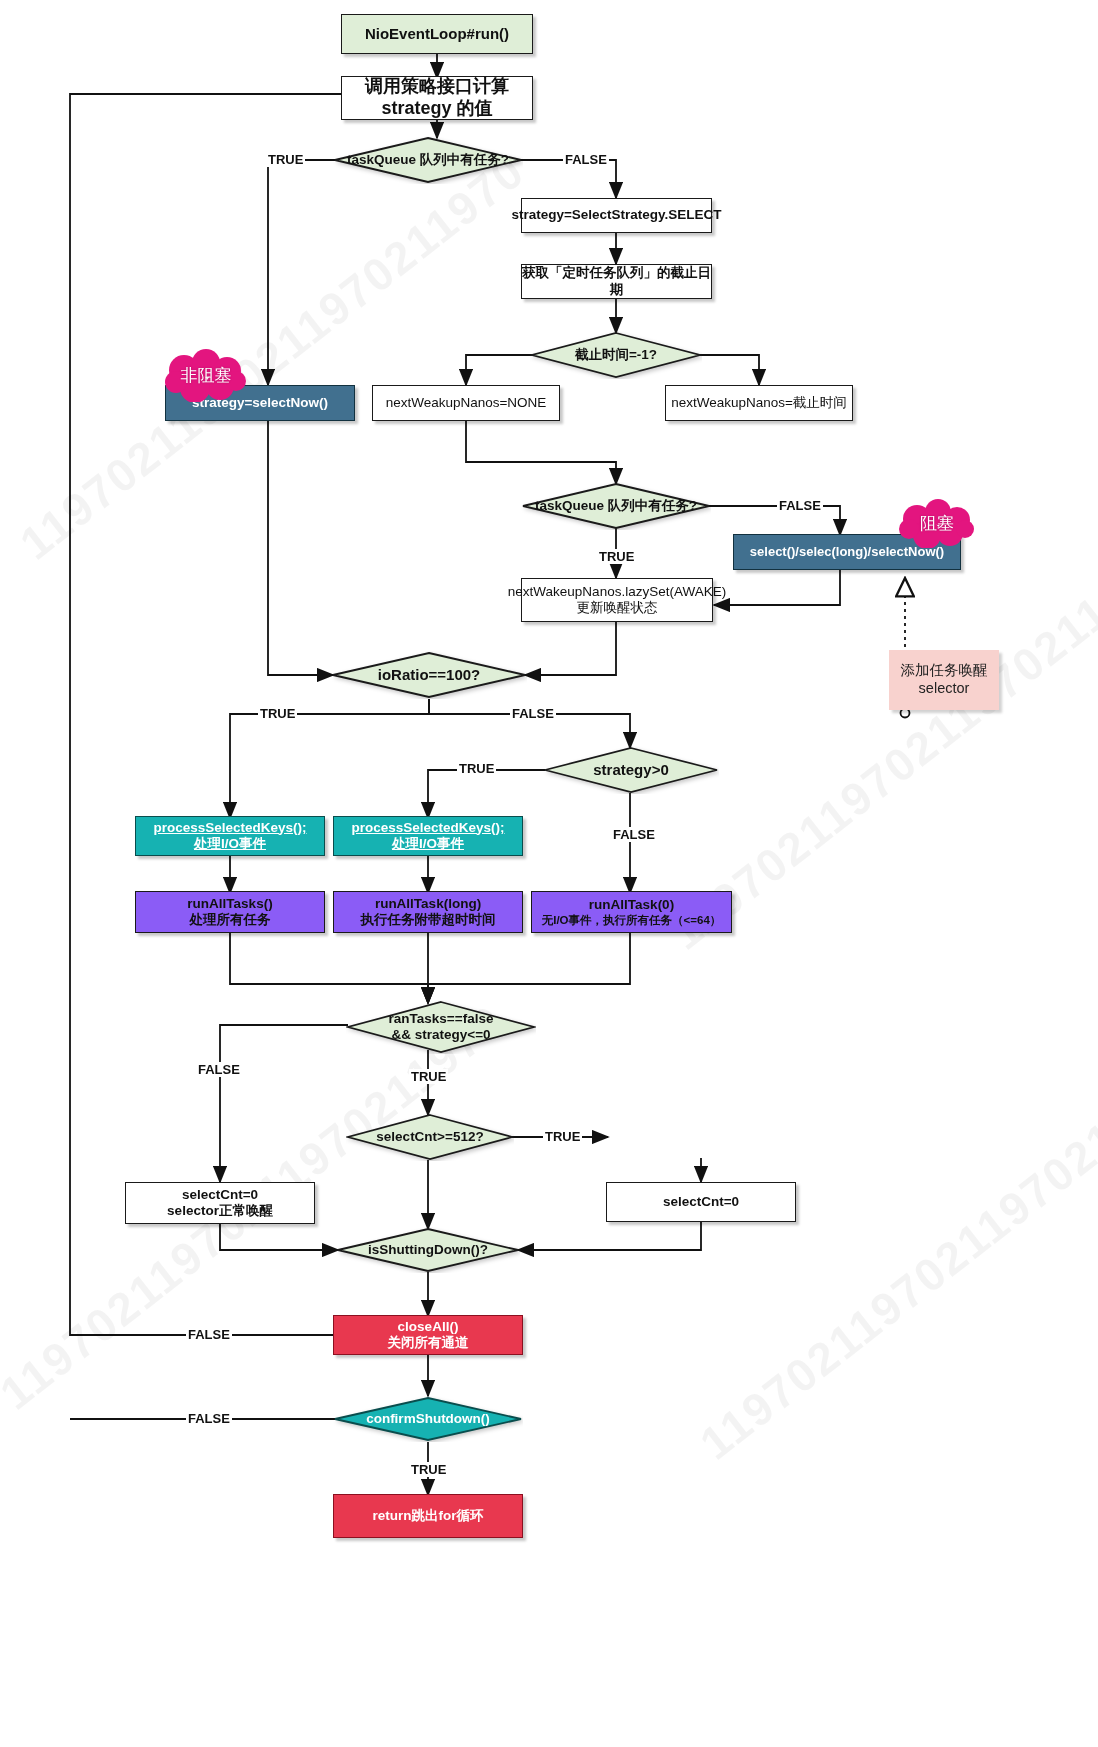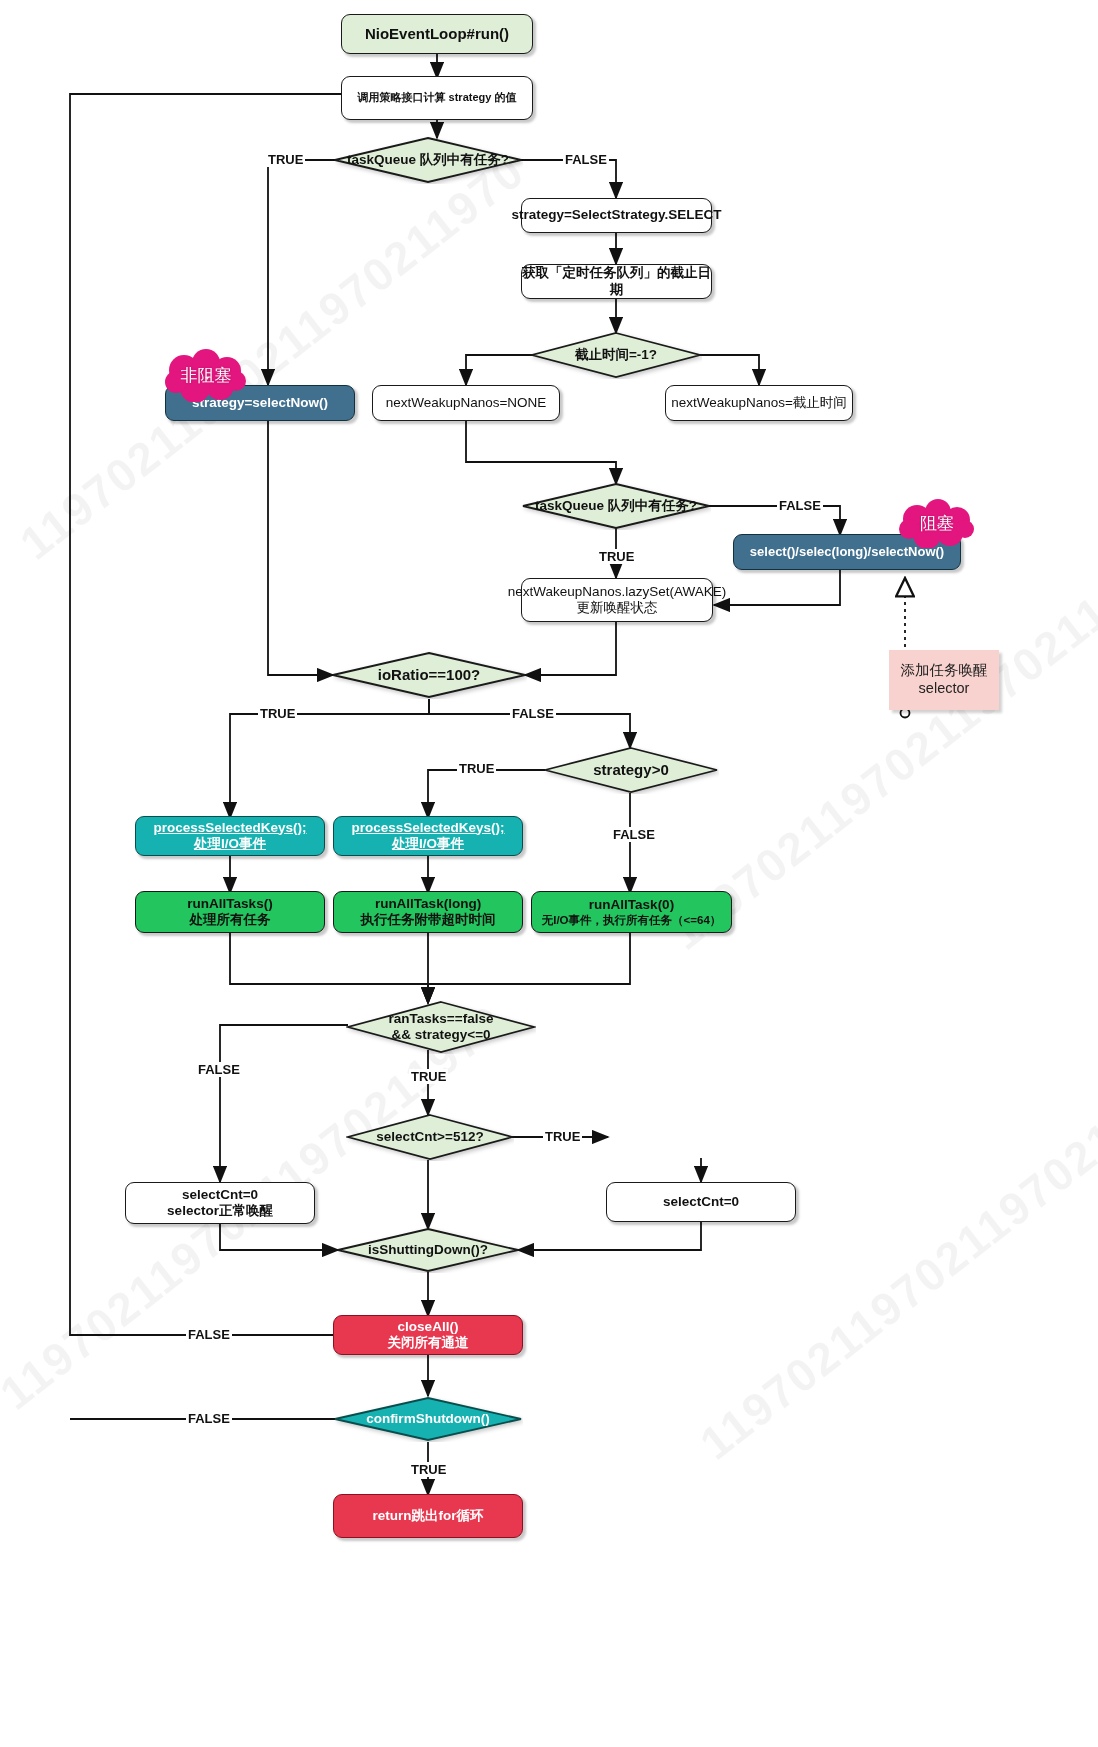--- a/index.html
+++ b/index.html
@@ -9,26 +9,26 @@
   
   .wm{position:absolute;color:#000;opacity:.045;font-size:46px;font-weight:700;
       transform:rotate(-38deg);white-space:nowrap;pointer-events:none;letter-spacing:2px;}
 
   
   #edges{position:absolute;left:0;top:0;width:1098px;height:1747px;}
 
   
   .node{position:absolute;box-sizing:border-box;display:flex;align-items:center;
         justify-content:center;text-align:center;line-height:1.22;}
-  .rect{border:1.6px solid #1a1a1a;border-radius:9px;background:#ffffff;color:#111;
+  .rect{border:1.6px solid #1a1a1a;border-radius:0;background:#ffffff;color:#111;
         font-size:13.5px;font-weight:700;box-shadow:2.5px 2.5px 2.5px rgba(0,0,0,.22);}
   .green{background:#dfeed7;}
   .steel{background:#41708f;color:#ffffff;border-color:#12313f;}
   .teal{background:#16b2b2;color:#ffffff;border-color:#0a4d4d;text-decoration:underline;}
-  .lightteal{background:#22c55e;color:#111;border-color:#1a1a1a;}
+  .lightteal{background:#8b5cf6;color:#111;border-color:#1a1a1a;}
   .red{background:#e8384f;color:#ffffff;border-color:#8c1020;}
   .pinkbox{background:#f8d2ce;color:#222;border:1px solid #f8d2ce;border-radius:0;
            font-weight:400;font-size:14.5px;box-shadow:2.5px 2.5px 2.5px rgba(0,0,0,.18);}
 
   
   .diamond{position:absolute;}
   .diamond .shape{position:absolute;left:0;top:0;width:100%;height:100%;}
   .diamond .dlabel{position:absolute;left:0;top:0;width:100%;height:100%;
         display:flex;align-items:center;justify-content:center;text-align:center;
         font-size:13.5px;font-weight:700;color:#111;line-height:1.2;pointer-events:none;}
@@ -137,21 +137,21 @@
     </g>
 
     <g stroke="#111" stroke-width="1.8" fill="none" stroke-dasharray="3,4">
       <path d="M905,710 L905,578" marker-end="url(#ahopen)"></path>
     </g>
     <circle cx="905" cy="713" r="4.5" fill="#fff" stroke="#111" stroke-width="1.8"></circle>
   </svg>
 
   <div class="node rect green" style="left:341px;top:14px;width:192px;height:40px;font-size:15px;">NioEventLoop#run()</div>
 
-  <div class="node rect" style="left:341px;top:76px;width:192px;height:44px;font-size:11px;">调用策略接口计算 strategy 的值</div>
+  <div class="node rect" style="left:341px;top:76px;width:192px;height:44px;font-size:18px;">调用策略接口计算 strategy 的值</div>
 
   <div class="diamond" style="left:333px;top:136px;width:190px;height:48px;">
     <svg class="shape" viewBox="0 0 190 48" preserveAspectRatio="none">
       <polygon points="95,2 188,24 95,46 2,24" fill="#dfeed7" stroke="#1a1a1a" stroke-width="1.8" style="filter:drop-shadow(2.5px 2.5px 2px rgba(0,0,0,.22))"></polygon>
     </svg>
     <div class="dlabel">taskQueue 队列中有任务?</div>
   </div>
 
   <div class="node rect" style="left:521px;top:198px;width:191px;height:35px;">strategy=SelectStrategy.SELECT</div>
 

